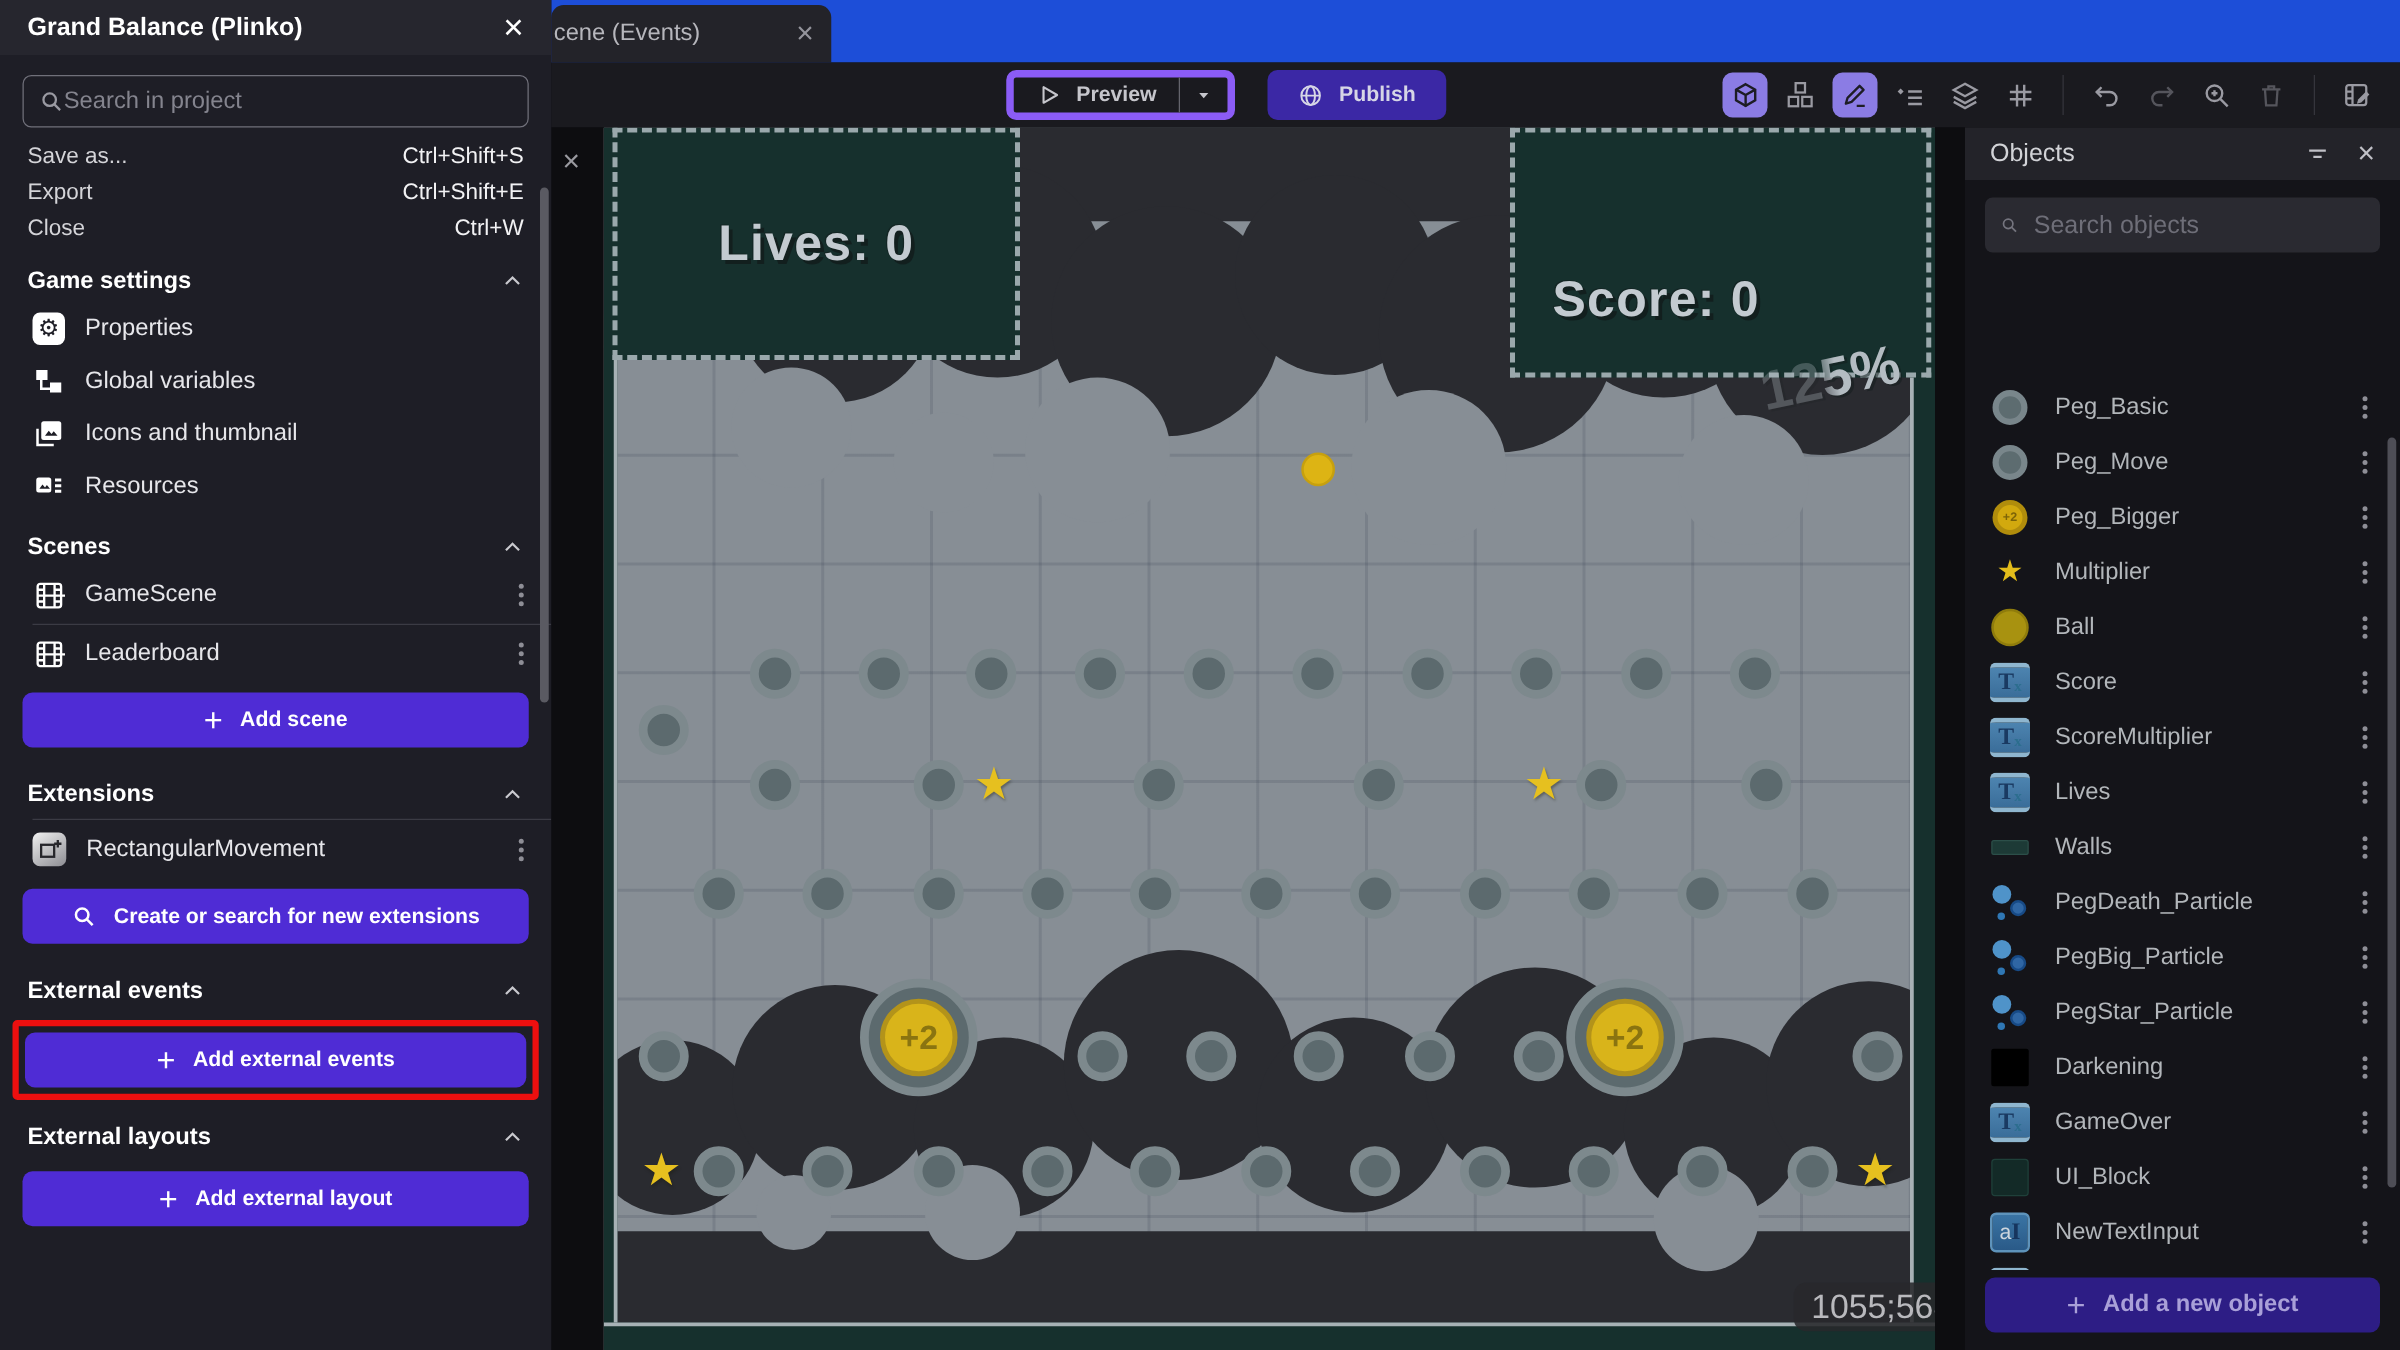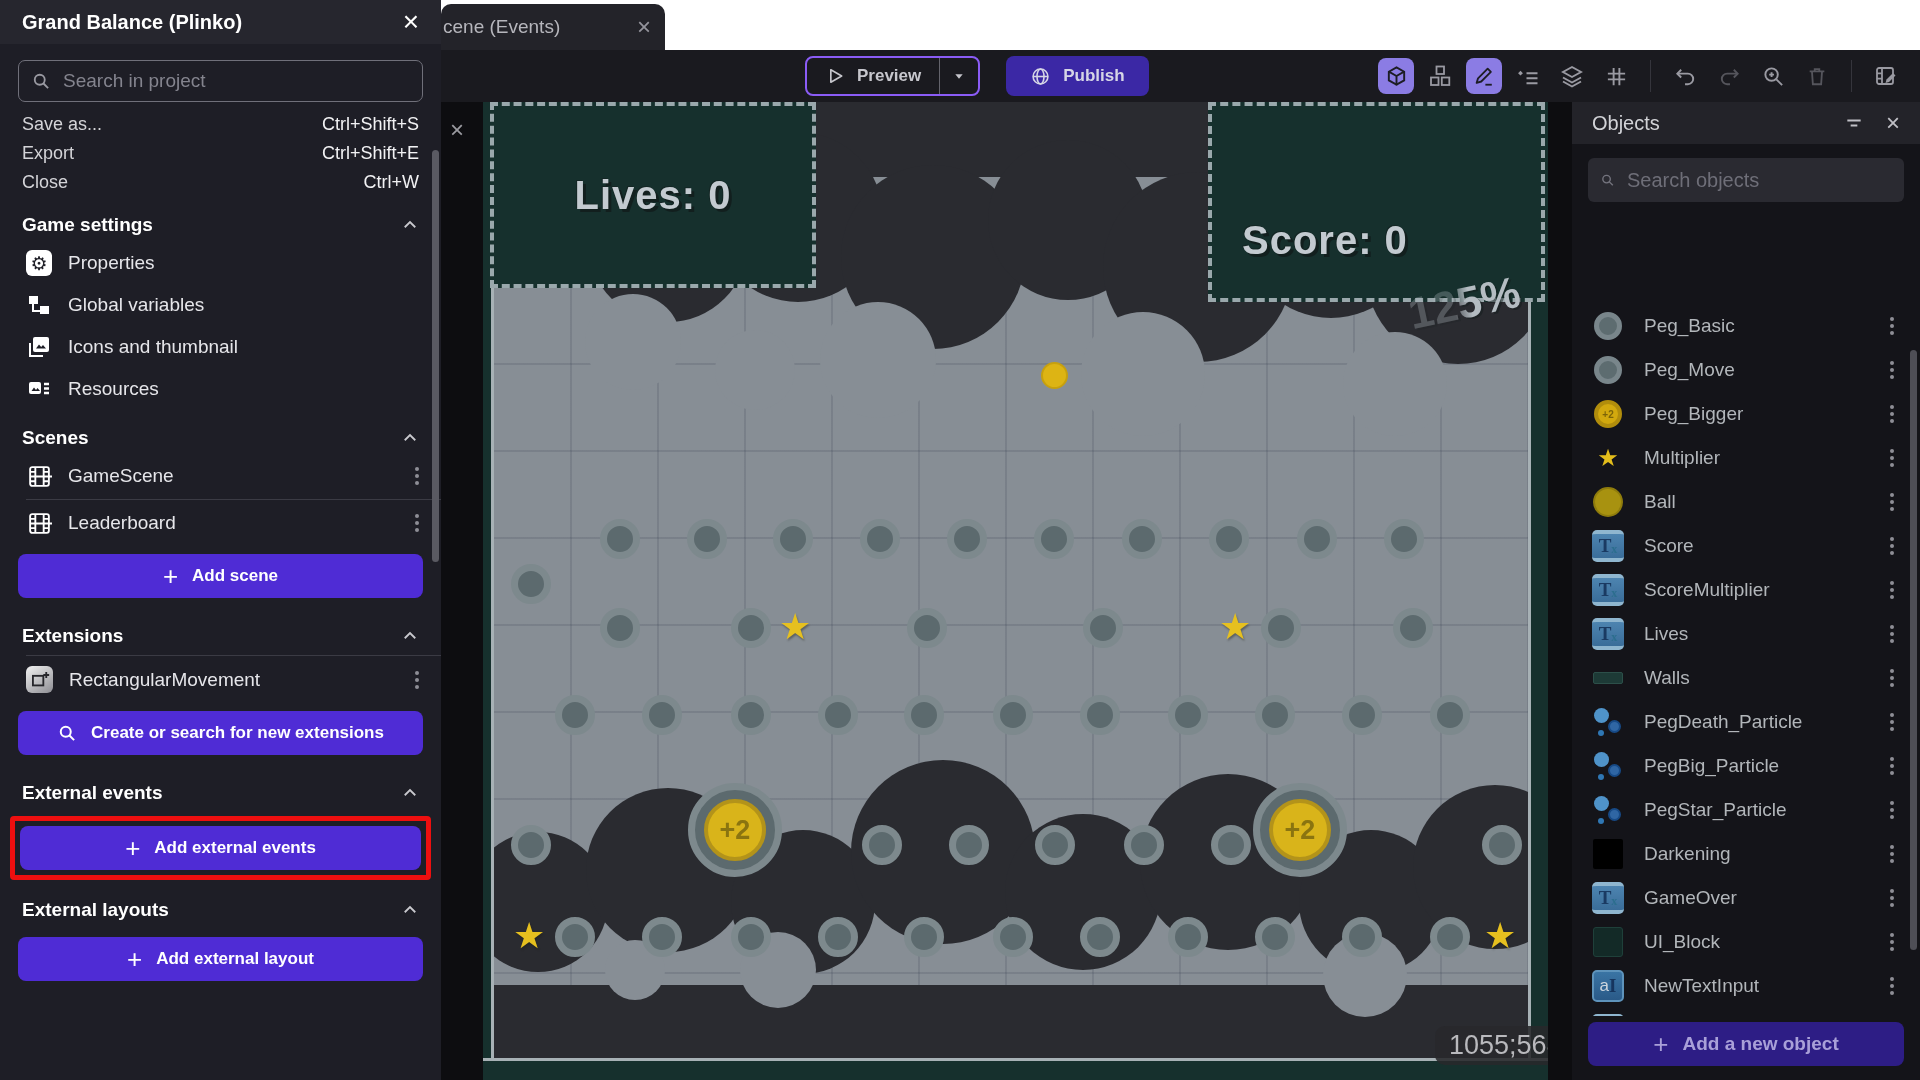--- a/index.html
+++ b/index.html
@@ -1,30 +1,30 @@
 <!DOCTYPE html>
 <html><head>
 <meta charset="utf-8">
 <style>
   * { margin:0; padding:0; box-sizing:border-box; }
   html,body { background:#000; overflow:hidden; }
   .app { position:relative; width:1920px; height:1080px; background:#0d0d10;
          font-family:"Liberation Sans", sans-serif; overflow:hidden; color:#e8e8ec; }
 
   
-  .tabbar { position:absolute; left:441px; top:0; right:0; height:50px; background:#ffffff; }
+  .tabbar { position:absolute; left:441px; top:0; right:0; height:50px; background:#1d4ed8; }
   .tab { position:absolute; left:0; top:4px; width:224px; height:46px; background:#232329;
          border-radius:10px 10px 0 0; display:flex; align-items:center; padding:0 14px 0 2px;
          color:#b6b6bc; font-size:19px; overflow:hidden; }
   .tab .x { margin-left:auto; color:#94949c; font-size:24px; line-height:1; cursor:pointer; }
 
   
   .toolbar { position:absolute; left:441px; top:50px; right:0; height:52px; background:#1a1a1f;
              display:flex; align-items:center; }
-  .btn-preview { margin-left:364px; height:40px; border:2px solid #8b5cf6; border-radius:8px;
+  .btn-preview { margin-left:364px; height:40px; border:6px solid #8b5cf6; border-radius:8px;
                  display:flex; align-items:center; color:#c6c6cc; font-weight:bold; font-size:17px; }
   .btn-preview .seg { display:flex; align-items:center; gap:12px; padding:0 18px; height:100%; }
   .btn-preview .vdiv { width:1px; height:100%; background:#64646c; }
   .btn-preview .caret { width:38px; display:flex; justify-content:center; }
   .btn-publish { margin-left:26px; height:40px; background:#3b28a5; border-radius:8px;
                  display:flex; align-items:center; gap:12px; padding:0 24px; color:#d6d6e6;
                  font-weight:bold; font-size:17px; }
   .t-icons { margin-left:auto; display:flex; align-items:center; gap:8px; padding-right:16px; }
   .ticon { width:36px; height:36px; display:flex; align-items:center; justify-content:center;
            color:#9a9aa2; border-radius:8px; }
@@ -33,21 +33,21 @@
   .tsep { width:1px; height:32px; background:#35353c; margin:0 8px; }
   .ticon svg, .btn-preview svg, .btn-publish svg { display:block; }
 
   
   .left-panel { position:absolute; left:0; top:0; width:441px; height:1080px; background:#1e1e26;
                 z-index:30; overflow:hidden; }
   .lp-header { height:44px; background:#26262e; display:flex; align-items:center; padding:0 22px;
                font-weight:bold; font-size:20px; color:#fff; }
   .lp-header .x { margin-left:auto; font-size:28px; font-weight:normal; color:#fff; cursor:pointer; }
   .lp-search { margin:16px 18px 8px; height:42px; border:1px solid #70707a; border-radius:7px;
-               display:flex; align-items:center; gap:12px; padding:0 12px; color:#8f8f99; }
+               display:flex; align-items:center; padding:0 12px; color:#8f8f99; }
   .lp-search input { flex:1; background:transparent; border:none; outline:none; color:#d8d8dc;
                      font-size:19px; font-family:inherit; }
   .lp-search input::placeholder { color:#84848e; }
   .lp-menu { margin-top:6px; }
   .lp-menu-row { display:flex; padding:4px 22px; font-size:18px; color:#d4d4d8; cursor:pointer; }
   .lp-menu-row .sc { margin-left:auto; color:#f2f2f4; }
   .lp-sec { display:flex; align-items:center; padding:17px 22px 6px; font-weight:bold; font-size:19px; color:#fff; }
   .lp-sec .chev { margin-left:auto; color:#c9c9ce; display:flex; }
   .lp-item { display:flex; align-items:center; gap:16px; padding:8px 22px 8px 26px; font-size:19px;
              color:#e6e6ea; cursor:pointer; }

